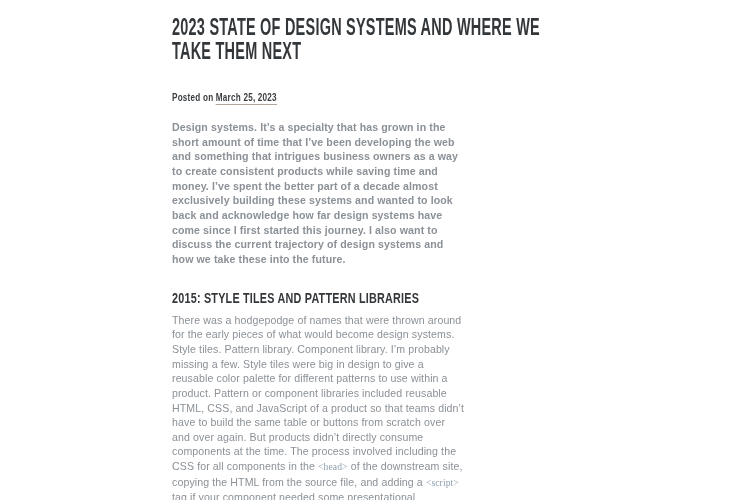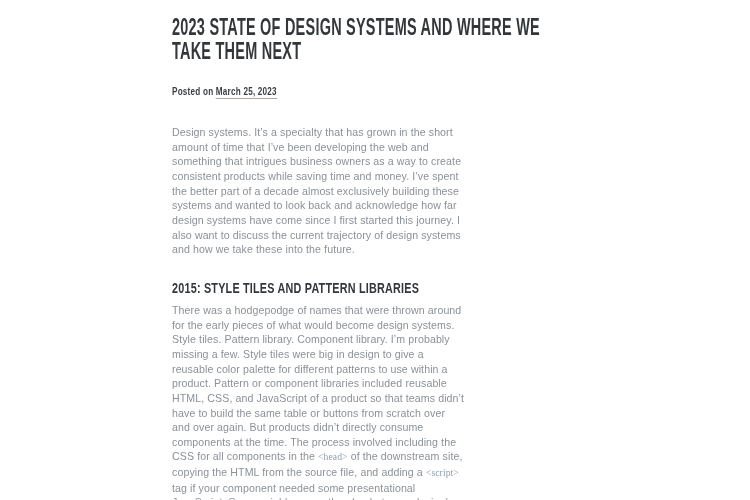--- a/index.html
+++ b/index.html
@@ -25,21 +25,21 @@
     transform-origin: 0 0;
     font-family: "Liberation Sans", sans-serif;
     font-weight: 700;
     font-size: 23.5px;
     line-height: 24px;
     letter-spacing: 0.4px;
     color: #33373a;
     text-transform: uppercase;
   }
   .post-meta {
-    margin-top: 18px;
+    margin-top: 24px;
     height: 14px;
   }
   .post-meta-inner {
     display: inline-block;
     white-space: nowrap;
     transform: scaleX(0.74);
     transform-origin: 0 0;
     font-weight: 700;
     font-size: 11px;
     letter-spacing: 0.3px;
@@ -54,21 +54,22 @@
   }
   .body-copy {
     width: 293px;
     font-size: 10.6px;
     line-height: 14.65px;
     letter-spacing: 0.1px;
     color: #8b9197;
     margin: 0;
   }
   .intro {
-    margin-top: 30px;
+    margin-top: 19px;
+    font-weight: bold;
   }
   .section-heading {
     margin: 23px 0 7px 0;
     width: 560px;
     white-space: nowrap;
     transform: scaleX(0.72);
     transform-origin: 0 0;
     font-weight: 700;
     font-size: 15px;
     line-height: 16px;

